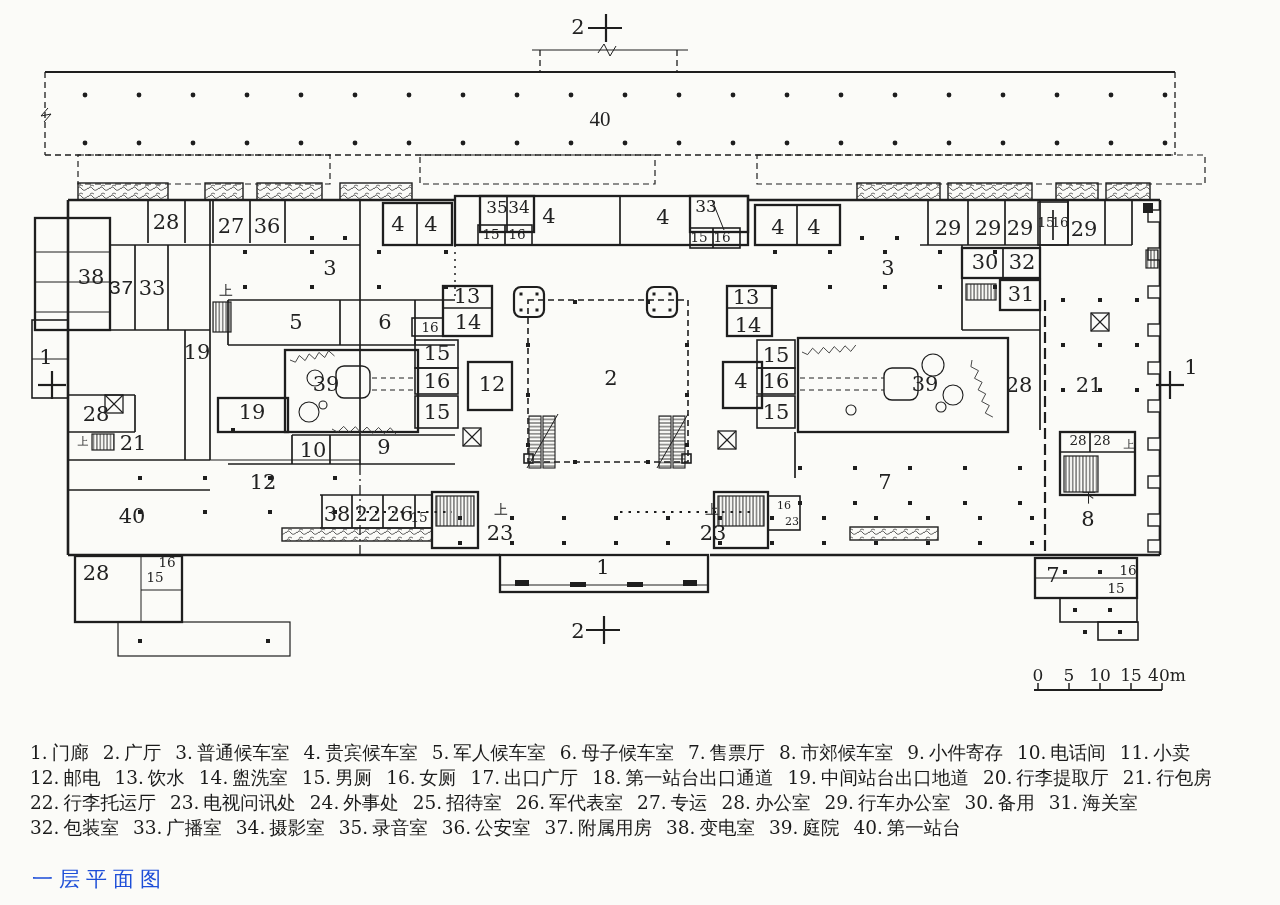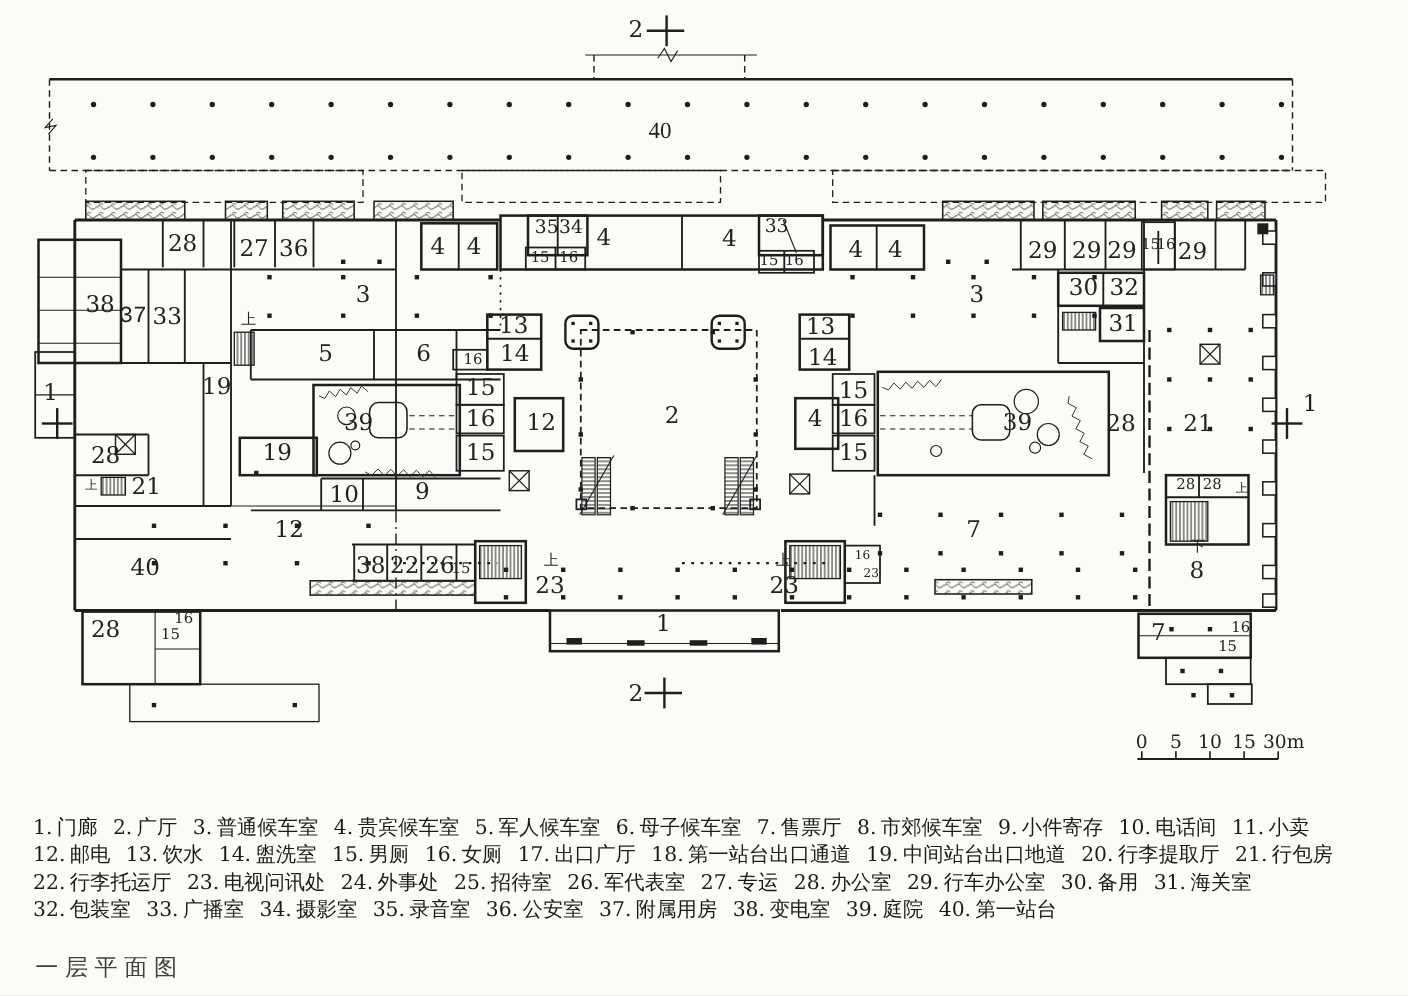--- a/index.html
+++ b/index.html
@@ -11,21 +11,21 @@
        font-family:"DejaVu Serif","Liberation Serif",serif;color:#222;line-height:1;}
   .lg{font-size:21px;}
   .md{font-size:17px;}
   .sm{font-size:13.5px;}
   .xs{font-size:11px;}
   .scale-lbl{position:absolute;transform:translate(-50%,-100%);font-size:17px;color:#222;}
   .legend{position:absolute;left:30px;top:740px;width:1220px;
           font-size:18.5px;line-height:25px;color:#1b1b1b;}
   .li{display:inline;margin-right:14px;white-space:nowrap;}
   .li b{font-weight:normal;margin-right:4px;}
-  .caption{position:absolute;left:32px;top:865px;font-size:21px;letter-spacing:6px;color:#404040;}
+  .caption{position:absolute;left:32px;top:865px;font-size:21px;letter-spacing:6px;color:#1d4ed8;}
 </style>
 </head>
 <body>
 
 <div class="page">
 
   <svg id="plan-svg" width="1280" height="905" viewBox="0 0 1280 905">
     <defs>
       <pattern id="vhatch" width="3.4" height="4" patternUnits="userSpaceOnUse">
         <line x1="1.7" y1="0" x2="1.7" y2="4" stroke="#222" stroke-width="0.9"></line>
@@ -516,19 +516,19 @@
       <span class="lbl lg" style="left: 1053px; top: 575px;">7</span>
       <span class="lbl sm" style="left: 1128px; top: 571px;">16</span>
       <span class="lbl sm" style="left: 1116px; top: 589px;">15</span>
       <span class="lbl lg" style="left: 96px; top: 573px;">28</span>
       <span class="lbl sm" style="left: 167px; top: 563px;">16</span>
       <span class="lbl sm" style="left: 155px; top: 578px;">15</span>
       <span class="scale-lbl" style="left: 1038px; top: 685px;">0</span>
       <span class="scale-lbl" style="left: 1069px; top: 685px;">5</span>
       <span class="scale-lbl" style="left: 1100px; top: 685px;">10</span>
       <span class="scale-lbl" style="left: 1131px; top: 685px;">15</span>
-      <span class="scale-lbl" style="left: 1167px; top: 685px;">30m</span>
+      <span class="scale-lbl" style="left: 1167px; top: 685px;">40m</span>
     </div>
 
   <div class="legend" id="legend"><span class="li"><b>1.</b><span>门廊</span></span><span class="li"><b>2.</b><span>广厅</span></span><span class="li"><b>3.</b><span>普通候车室</span></span><span class="li"><b>4.</b><span>贵宾候车室</span></span><span class="li"><b>5.</b><span>军人候车室</span></span><span class="li"><b>6.</b><span>母子候车室</span></span><span class="li"><b>7.</b><span>售票厅</span></span><span class="li"><b>8.</b><span>市郊候车室</span></span><span class="li"><b>9.</b><span>小件寄存</span></span><span class="li"><b>10.</b><span>电话间</span></span><span class="li"><b>11.</b><span>小卖</span></span><span class="li"><b>12.</b><span>邮电</span></span><span class="li"><b>13.</b><span>饮水</span></span><span class="li"><b>14.</b><span>盥洗室</span></span><span class="li"><b>15.</b><span>男厕</span></span><span class="li"><b>16.</b><span>女厕</span></span><span class="li"><b>17.</b><span>出口广厅</span></span><span class="li"><b>18.</b><span>第一站台出口通道</span></span><span class="li"><b>19.</b><span>中间站台出口地道</span></span><span class="li"><b>20.</b><span>行李提取厅</span></span><span class="li"><b>21.</b><span>行包房</span></span><span class="li"><b>22.</b><span>行李托运厅</span></span><span class="li"><b>23.</b><span>电视问讯处</span></span><span class="li"><b>24.</b><span>外事处</span></span><span class="li"><b>25.</b><span>招待室</span></span><span class="li"><b>26.</b><span>军代表室</span></span><span class="li"><b>27.</b><span>专运</span></span><span class="li"><b>28.</b><span>办公室</span></span><span class="li"><b>29.</b><span>行车办公室</span></span><span class="li"><b>30.</b><span>备用</span></span><span class="li"><b>31.</b><span>海关室</span></span><span class="li"><b>32.</b><span>包装室</span></span><span class="li"><b>33.</b><span>广播室</span></span><span class="li"><b>34.</b><span>摄影室</span></span><span class="li"><b>35.</b><span>录音室</span></span><span class="li"><b>36.</b><span>公安室</span></span><span class="li"><b>37.</b><span>附属用房</span></span><span class="li"><b>38.</b><span>变电室</span></span><span class="li"><b>39.</b><span>庭院</span></span><span class="li"><b>40.</b><span>第一站台</span></span></div>
 
   <div class="caption">一层平面图</div>
 </div>
 
 </body></html>

